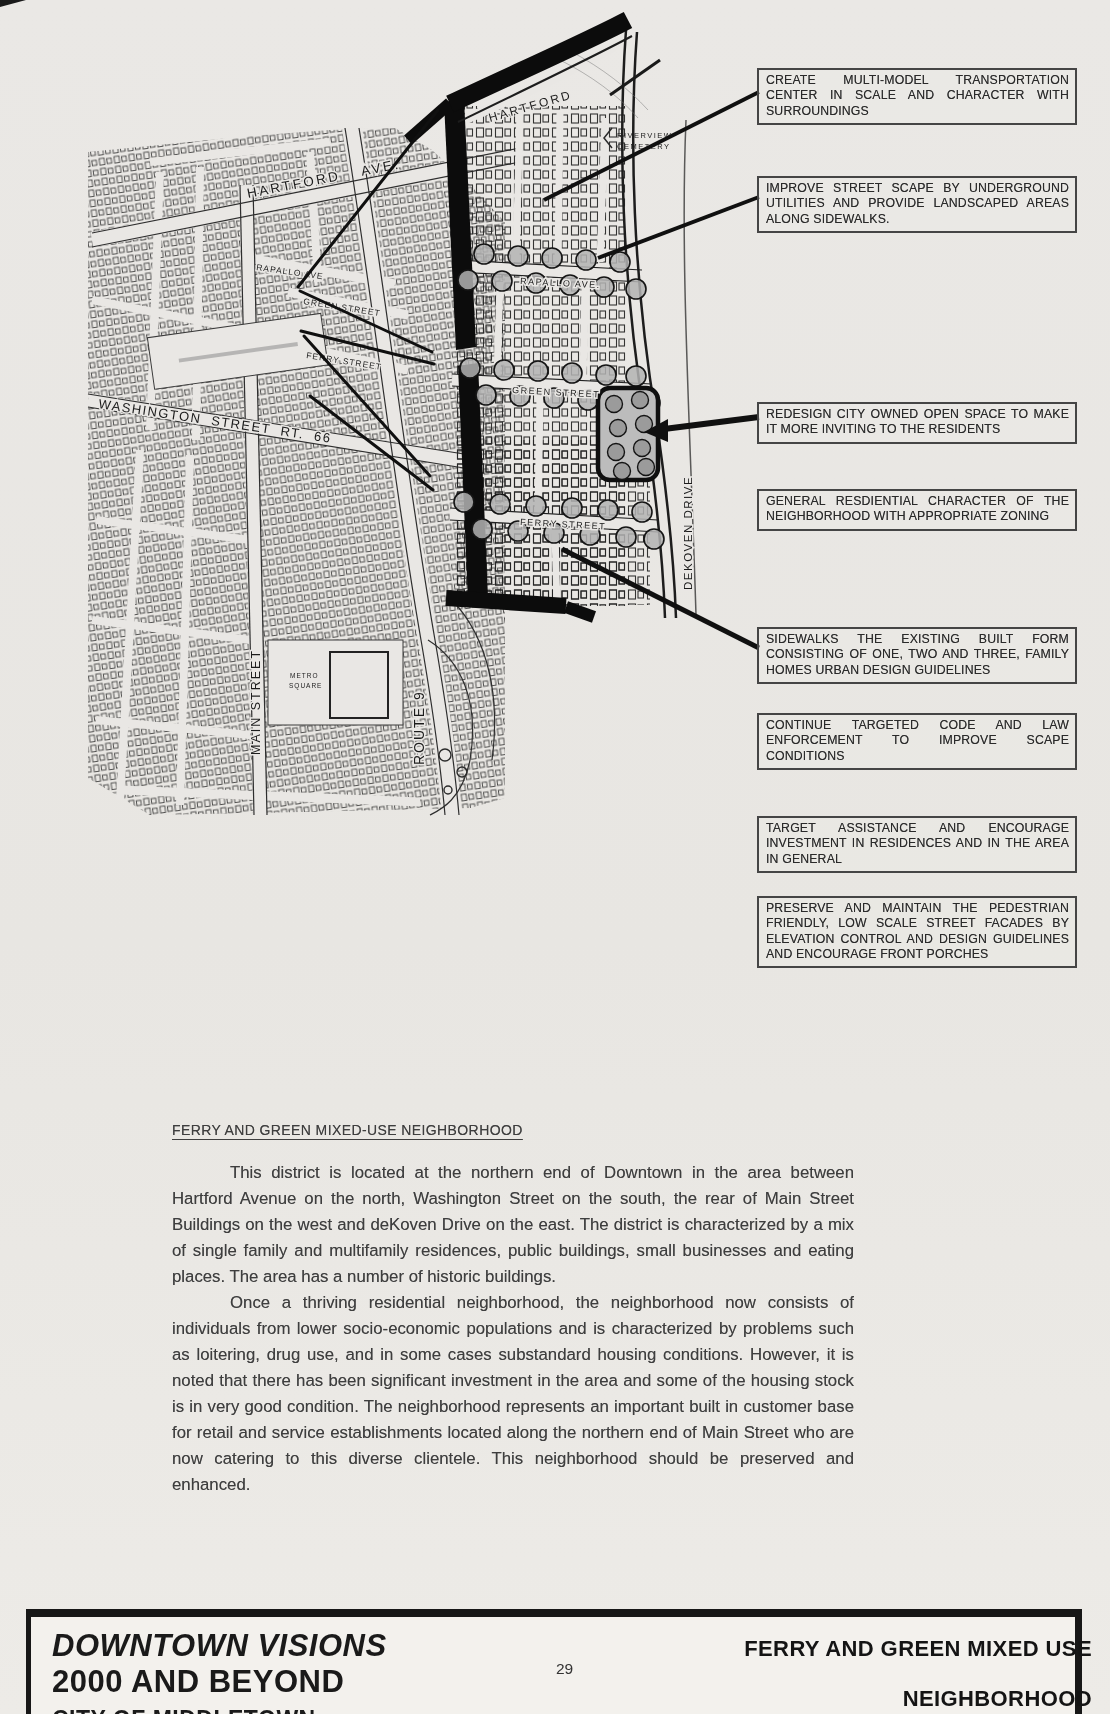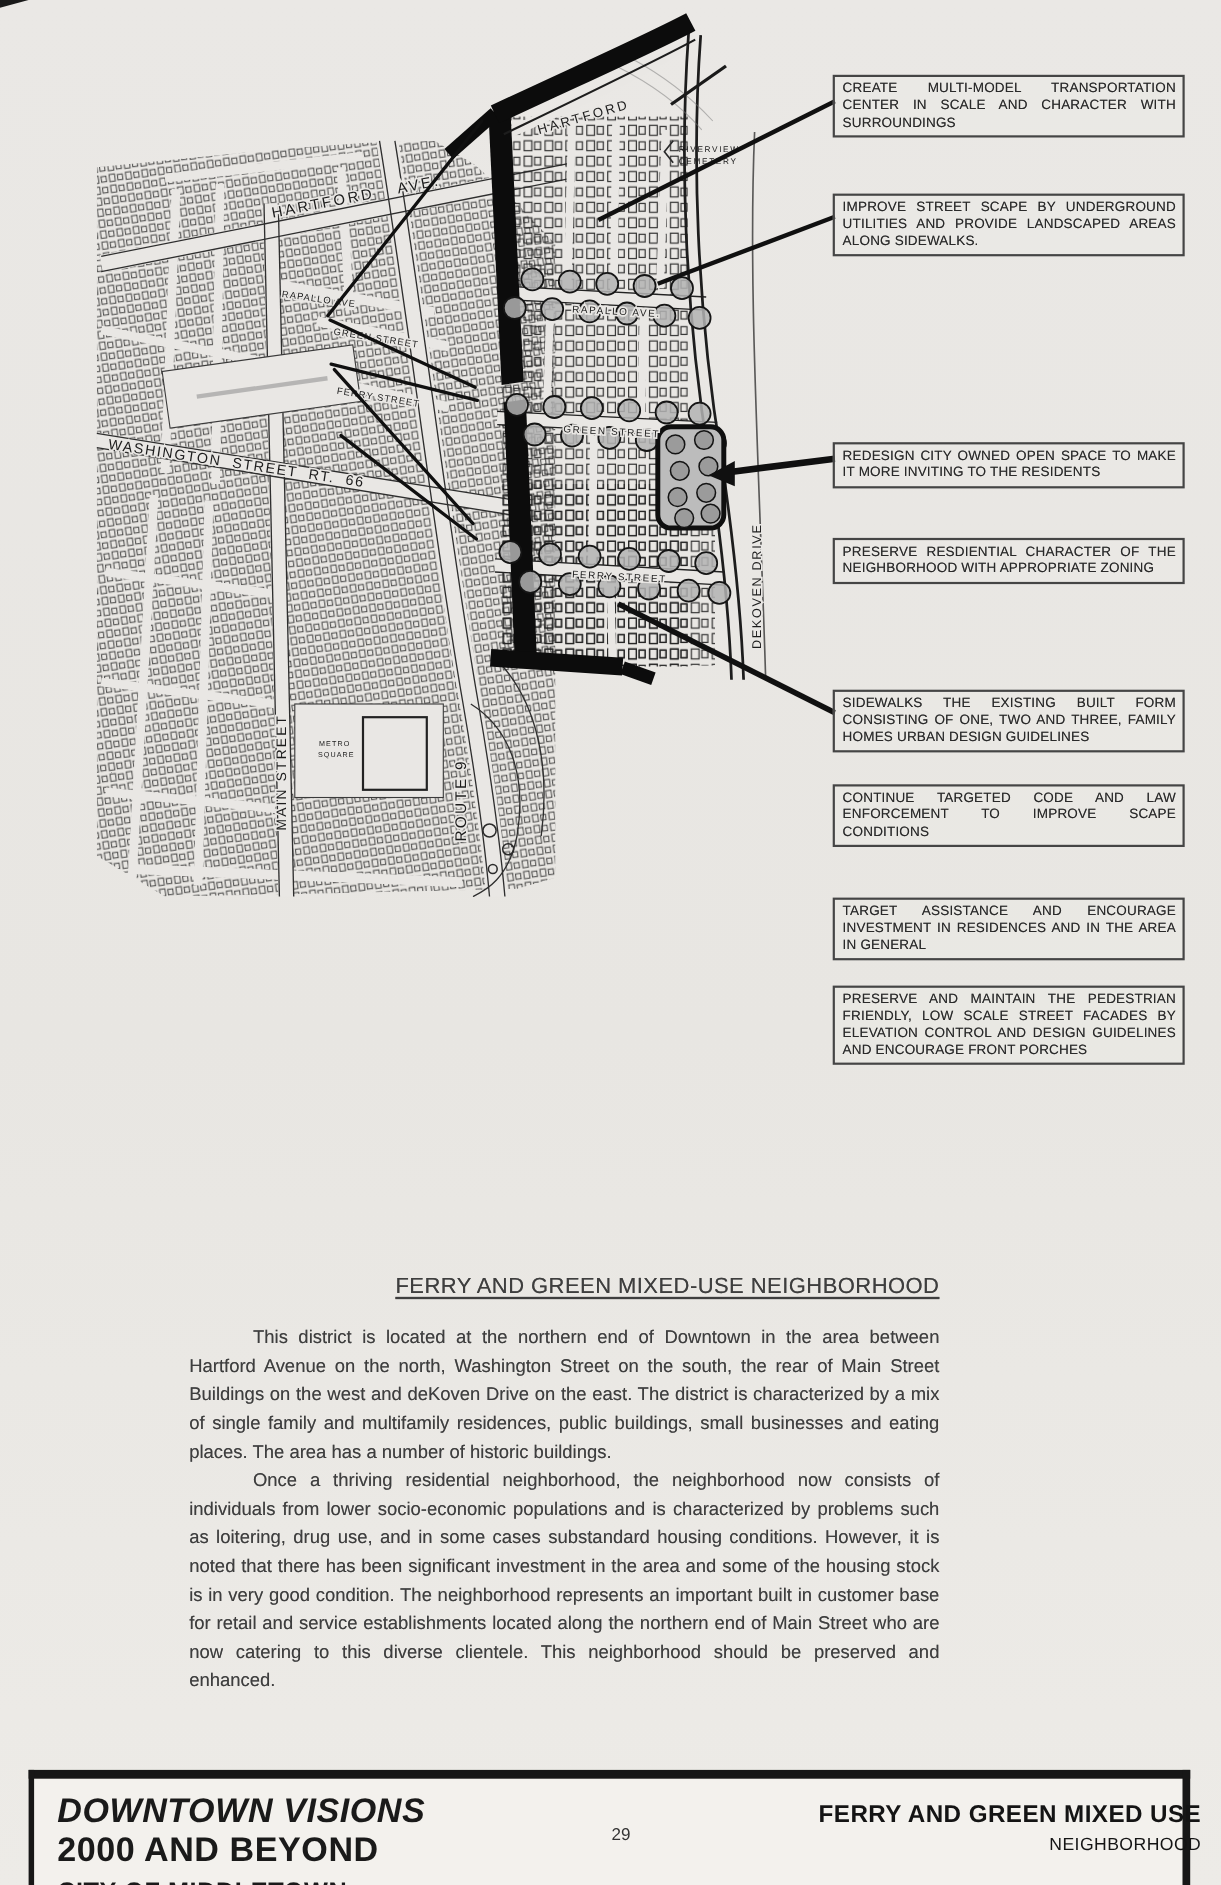--- a/index.html
+++ b/index.html
@@ -14,42 +14,42 @@
   .callout{
     position:absolute;left:757px;width:320px;box-sizing:border-box;
     border:2px solid #454545;padding:3px 6px 4px 7px;
     font-size:12.3px;line-height:15.3px;letter-spacing:.15px;
     color:#2a2a2a;text-align:justify;text-shadow:0 0 .4px #777;
     background:rgba(236,234,230,.4);
   }
 
   .article{position:absolute;left:172px;top:1122px;width:682px;color:#3e3e3e;}
   .heading{
-    text-align:right;font-size:20px;letter-spacing:.4px;
+    text-align:left;font-size:14px;letter-spacing:.4px;
     text-decoration:underline;text-underline-offset:4px;
-    margin-bottom:22px;text-shadow:0 0 .4px #777;margin-top:36px;
+    margin-bottom:22px;text-shadow:0 0 .4px #777;
   }
   .para{
     margin:0;font-size:16.8px;line-height:26px;text-align:justify;
     text-indent:58px;text-shadow:0 0 .5px #8a8a8a;
   }
 
   .footer{
     position:absolute;left:26px;top:1609px;width:1056px;height:140px;
     box-sizing:border-box;background:#f3f1ed;
     border-top:8px solid #171717;border-left:5px solid #171717;border-right:7px solid #171717;
   }
   .footer-left{position:absolute;left:52px;top:1628px;color:#1a1a1a;white-space:nowrap;}
   .ft-title{font-size:31px;font-weight:bold;font-style:italic;letter-spacing:.5px;}
   .ft-sub{font-size:31px;font-weight:bold;margin-top:0;letter-spacing:.5px;}
   .ft-org{font-size:23px;font-weight:bold;margin-top:6px;letter-spacing:.5px;}
   .page-num{position:absolute;left:556px;top:1660px;font-size:15.5px;color:#333;}
   .footer-right{position:absolute;left:690px;top:1636px;width:402px;text-align:right;color:#141414;}
   .fr-1{font-size:22px;font-weight:bold;letter-spacing:.4px;}
-  .fr-2{font-size:16px;font-weight:normal;margin-top:7px;letter-spacing:.4px;}
+  .fr-2{font-size:22px;font-weight:bold;margin-top:24px;letter-spacing:.4px;}
   .corner-mark{position:absolute;left:0;top:0;width:0;height:0;
     border-top:7px solid #1a1a1a;border-right:26px solid transparent;}
 </style>
 </head>
 <body>
 
 <div class="page">
 
   <div class="corner-mark"></div>
 
@@ -258,21 +258,21 @@
       <line x1="598" y1="258" x2="759" y2="197" stroke-width="4"></line>
       <line x1="664" y1="429" x2="759" y2="417" stroke-width="6"></line>
       <polygon points="644,432 668,419 668,442" fill="#101010" stroke="none"></polygon>
       <line x1="562" y1="549" x2="759" y2="648" stroke-width="5"></line>
     </g>
   </svg>
 
   <div class="callout" style="top:68px">CREATE MULTI-MODEL TRANSPORTATION CENTER IN SCALE AND CHARACTER WITH SURROUNDINGS</div>
   <div class="callout" style="top:176px">IMPROVE STREET SCAPE BY UNDERGROUND UTILITIES AND PROVIDE LANDSCAPED AREAS ALONG SIDEWALKS.</div>
   <div class="callout" style="top:402px">REDESIGN CITY OWNED OPEN SPACE TO MAKE IT MORE INVITING TO THE RESIDENTS</div>
-  <div class="callout" style="top:489px">PRESERVE RESDIENTIAL CHARACTER OF THE NEIGHBORHOOD WITH APPROPRIATE ZONING</div>
+  <div class="callout" style="top:489px">GENERAL RESDIENTIAL CHARACTER OF THE NEIGHBORHOOD WITH APPROPRIATE ZONING</div>
   <div class="callout" style="top:627px">SIDEWALKS THE EXISTING BUILT FORM CONSISTING OF ONE, TWO AND THREE, FAMILY HOMES URBAN DESIGN GUIDELINES</div>
   <div class="callout" style="top:713px">CONTINUE TARGETED CODE AND LAW ENFORCEMENT TO IMPROVE SCAPE CONDITIONS</div>
   <div class="callout" style="top:816px">TARGET ASSISTANCE AND ENCOURAGE INVESTMENT IN RESIDENCES AND IN THE AREA IN GENERAL</div>
   <div class="callout" style="top:896px">PRESERVE AND MAINTAIN THE PEDESTRIAN FRIENDLY, LOW SCALE STREET FACADES BY ELEVATION CONTROL AND DESIGN GUIDELINES AND ENCOURAGE FRONT PORCHES</div>
 
   <div class="article">
     <div class="heading">FERRY AND GREEN MIXED-USE NEIGHBORHOOD</div>
     <p class="para">This district is located at the northern end of Downtown in the area between Hartford Avenue on the north, Washington Street on the south, the rear of Main Street Buildings on the west and deKoven Drive on the east.  The district is characterized by a mix of single family and multifamily residences, public buildings, small businesses and eating places.  The area has a number of historic buildings.</p>
     <p class="para">Once a thriving residential neighborhood, the neighborhood now consists of individuals from lower socio-economic populations and is characterized by problems such as loitering, drug use, and in some cases substandard housing conditions.  However, it is noted that there has been significant investment in the area and some of the housing stock is in very good condition.  The neighborhood represents an important built in customer base for retail and service establishments located along the northern end of Main Street who are now catering to this diverse clientele.  This neighborhood should be preserved and enhanced.</p>
   </div>

